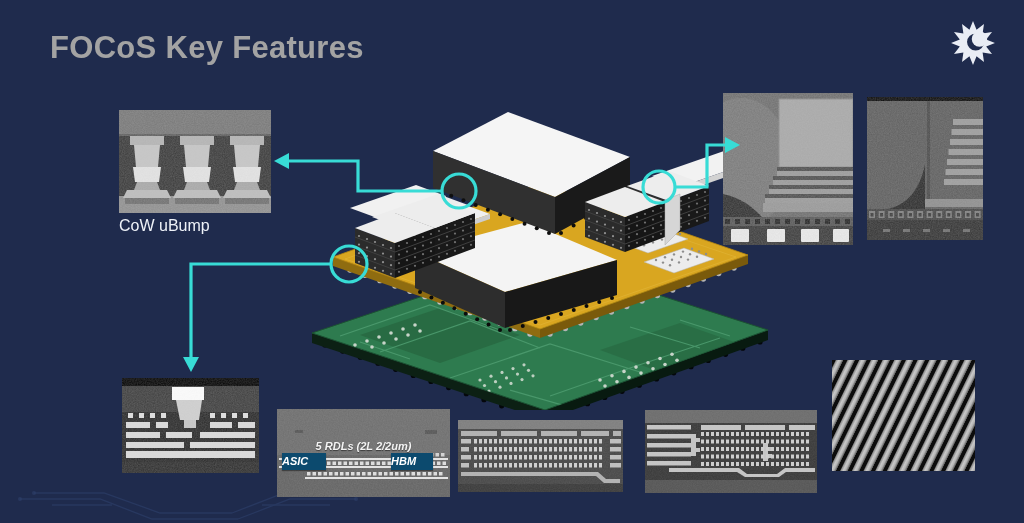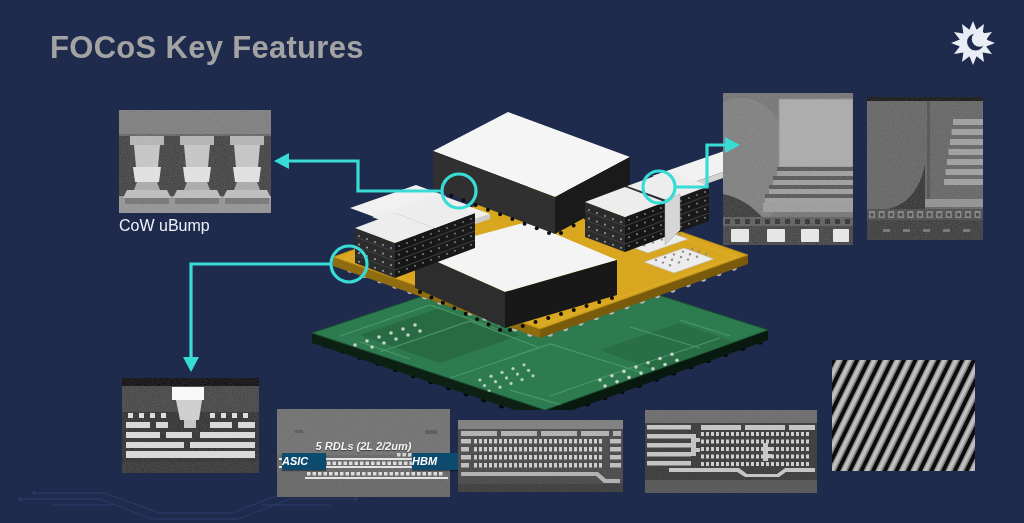--- a/index.html
+++ b/index.html
@@ -760,21 +760,21 @@
           <rect x="140" y="63" width="3.5" height="3.5" fill="#e0e0e0"></rect>
           <rect x="145.5" y="63" width="3.5" height="3.5" fill="#e0e0e0"></rect>
           <rect x="151" y="63" width="3.5" height="3.5" fill="#e0e0e0"></rect>
           <rect x="156.5" y="63" width="3.5" height="3.5" fill="#e0e0e0"></rect>
           <rect x="162" y="63" width="3.5" height="3.5" fill="#e0e0e0"></rect>
         </g>
       <rect x="28" y="68" width="143" height="2" fill="#e8e8e8"></rect>
       <rect width="173" height="88" filter="url(#n5)" opacity="0.5"></rect>
     </svg>
     <div class="semtab" style="left:5px;width:44px">ASIC</div>
-    <div class="semtab" style="left:135px;width:52px">HBM</div>
+    <div class="semtab" style="left:114px;width:42px">HBM</div>
     <div class="semnote">5 RDLs (2L 2/2um)</div>
   </div>
 
   <div class="panel" style="left:458px;top:420px">
     <svg width="165" height="72" viewBox="0 0 165 72">
       <defs>
           <filter id="n6" x="0" y="0" width="100%" height="100%">
         <feTurbulence type="fractalNoise" baseFrequency="0.8" numOctaves="2" seed="14" stitchTiles="stitch"></feTurbulence>
         <feColorMatrix type="matrix" values="0 0 0 0 0.5 0 0 0 0 0.5 0 0 0 0 0.5 0 0 0 0.35 0"></feColorMatrix>
           </filter>

